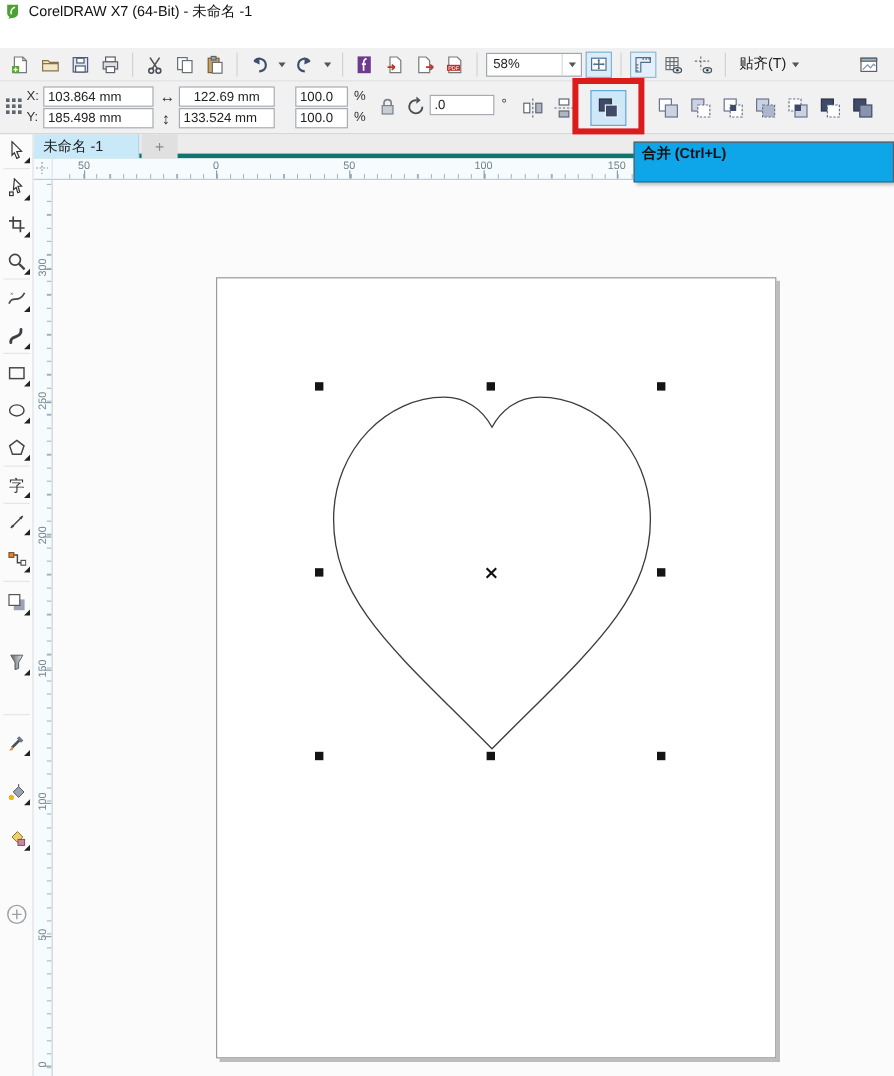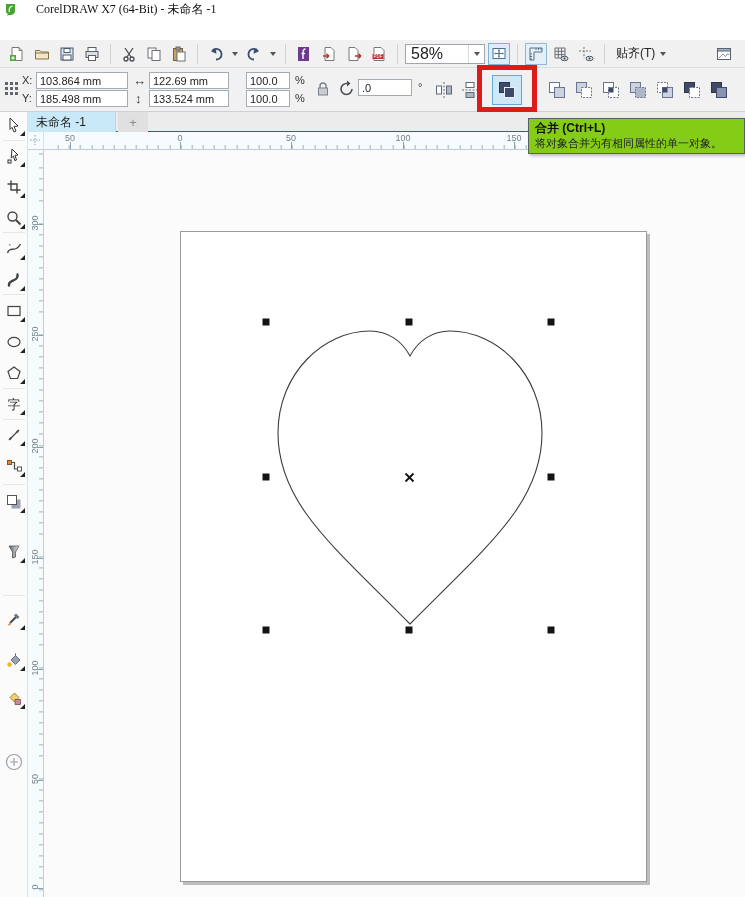--- a/index.html
+++ b/index.html
@@ -2,40 +2,40 @@
 <html><head>
 <meta charset="utf-8">
 <style>
   * { box-sizing: border-box; margin: 0; padding: 0; }
   body { font-family: "Liberation Sans", "DejaVu Sans", sans-serif; background:#fff; }
   .app { position:relative; width:745px; height:897px; background:#fff; overflow:hidden;
          font-size:12px; color:#1a1a1a; }
 
   
   .titlebar { position:absolute; left:0; top:0; width:657px; height:18px;
-              display:flex; align-items:center; gap:19px; padding-left:4px; background:#fff;font-family:Liberation Serif, serif; }
+              display:flex; align-items:center; gap:7px; padding-left:4px; background:#fff; }
   .titlebar .title { font-size:12px; color:#111; }
 
   
   .menubar { position:absolute; left:0; top:18px; width:745px; height:22px;
              background:#f0f0f0; border-bottom:1px solid #e2e2e2;
              display:flex; align-items:center; padding-left:2px; }
   .menu-item { padding:0 10px; font-size:12px; color:#222; line-height:22px; cursor:default; }
 
   
   .toolbar { position:absolute; left:0; top:40px; width:745px; height:28px;
              background:#f1f1f2; border-bottom:1px solid #dcdcdc;
              display:flex; align-items:center; padding:0 6px; gap:3px; }
   .tb-btn { width:22px; height:22px; display:flex; align-items:center; justify-content:center; flex:0 0 auto; }
   .sep-v { width:1px; height:20px; background:#d3d3d3; margin:0 4px; flex:0 0 auto; }
   .dd { width:0; height:0; border-left:3px solid transparent; border-right:3px solid transparent;
         border-top:4px solid #555; margin:0 2px; flex:0 0 auto; }
   .combo { width:80px; height:20px; background:#fff; border:1px solid #9fa6ad;
            display:flex; align-items:center; flex:0 0 auto; }
-  .combo .val { flex:1; font-size:16px; padding-left:5px; color:#222; }
+  .combo .val { flex:1; font-size:11px; padding-left:5px; color:#222; }
   .combo .arr { width:16px; height:100%; display:flex; align-items:center; justify-content:center; border-left:1px solid #d7dbde; }
   .tb-toggle-on { border:1px solid #8fb9d4; background:#e3f0f9; }
   .fullscreen-on { border:1px solid #7fb4d8; background:#dcedfa; }
   .snap { display:flex; align-items:center; gap:3px; padding:0 4px; font-size:12px; color:#222; }
   .opt-right { margin-left:auto; margin-right:4px; }
 
   
   .propbar { position:absolute; left:0; top:68px; width:745px; height:44px;
              background:#f1f1f2; border-bottom:1px solid #d0d0d0; }
   .propbar .abs { position:absolute; }
@@ -44,21 +44,21 @@
   .plbl { position:absolute; font-size:11px; color:#333; }
   .pbtn { position:absolute; width:24px; height:24px; display:flex; align-items:center; justify-content:center; }
   .combine-hl { background:#cfe8f7; border:1px solid #66a8d8; width:30px; height:30px; }
 
   
   .redbox { position:absolute; left:477px; top:65px; width:60px; height:47px;
             border:5px solid #dc1b1b; z-index:45; pointer-events:none; }
 
   
   .tabbar { position:absolute; left:28px; top:112px; width:717px; height:20px;
-            background:#ececec; border-bottom:1px solid #0f766e; display:flex; }
+            background:#ececec; border-bottom:4px solid #0f766e; display:flex; }
   .tab-active { width:88px; height:20px; background:#c9e8f8; font-size:12px; color:#222;
                 display:flex; align-items:center; padding-left:8px; border-right:1px solid #b9d4e4; }
   .tab-new { width:30px; height:20px; background:#e0e0e0; color:#8a8a8a; font-size:13px;
              display:flex; align-items:center; justify-content:center; margin-left:2px; }
 
   
   .ruler-corner { position:absolute; left:28px; top:132px; width:16px; height:18px;
                   background:#f6fbfd; border-right:1px solid #d9e2e7; border-bottom:1px solid #c2ccd2; }
   .hruler { position:absolute; left:44px; top:132px; width:701px; height:18px;
             background:#f6fbfd; border-bottom:1px solid #c2ccd2; overflow:hidden; }
@@ -88,21 +88,21 @@
 
   
   .canvas { position:absolute; left:44px; top:150px; width:701px; height:747px;
             background:#fbfbfb; overflow:hidden; }
   .page { position:absolute; left:136px; top:81px; width:467px; height:651px;
           background:#ffffff; border:1px solid #9a9a9a; box-shadow:3px 3px 0 0 #bdbdbd; }
   .overlay { position:absolute; left:0; top:0; }
 
   
   .tooltip { position:absolute; left:528px; top:118px; width:217px; min-height:34px; z-index:60;
-             background:#84cc16; border:1px solid #5a5f66; box-shadow:2px 2px 3px rgba(0,0,0,.25);
+             background:#0ea5e9; border:1px solid #5a5f66; box-shadow:2px 2px 3px rgba(0,0,0,.25);
              padding:2px 6px 3px 6px; }
   .tooltip .tt-title { font-size:12px; font-weight:bold; color:#111; line-height:15px; }
   .tooltip .tt-desc { font-size:11px; color:#222; line-height:14px; }
 
   .glyph { font-size:13px; color:#333; line-height:1; }
 </style>
 </head>
 <body>
 
 <div class="app">
@@ -270,21 +270,21 @@
           <rect x="6" y="11" width="3" height="3"></rect>
           <rect x="11" y="11" width="3" height="3"></rect>
       </g>
     </svg>
     <span class="plbl" style="left:22px; top:6px;">X:</span>
     <input class="fld" style="left: 36px; top: 4px;" value="103.864 mm">
     <span class="plbl" style="left:22px; top:24px;">Y:</span>
     <input class="fld" style="left: 36px; top: 22px;" value="185.498 mm">
 
     <span class="plbl glyph" style="left:133px; top:6px;">↔</span>
-    <input class="fld" style="left: 149px; top: 4px; width: 80px;" value="122.69 mm">
+    <input class="fld" style="left: 149px; top: 4px; width: 80px; text-align: center;" value="122.69 mm">
     <span class="plbl glyph" style="left:135px; top:24px;">↕</span>
     <input class="fld" style="left: 149px; top: 22px; width: 80px;" value="133.524 mm">
 
     <input class="fld" style="left: 246px; top: 4px; width: 44px;" value="100.0">
     <span class="plbl" style="left:295px; top:6px;">%</span>
     <input class="fld" style="left: 246px; top: 22px; width: 44px;" value="100.0">
     <span class="plbl" style="left:295px; top:24px;">%</span>
 
     <svg class="abs" style="left:316px; top:13px;" width="14" height="16">
       <path d="M4 7 V5 C4 2.8 5.3 2 7 2 C8.7 2 10 2.8 10 5 V7" fill="none" stroke="#7a818a" stroke-width="1.4"></path>
@@ -545,16 +545,15 @@
         <rect x="262.5" y="626.5" width="7" height="7"></rect>
         <rect x="405.5" y="626.5" width="7" height="7"></rect>
         <rect x="547.5" y="626.5" width="7" height="7"></rect>
       </g>
       <path d="M405.5 473.5 L413.5 481.5 M413.5 473.5 L405.5 481.5" stroke="#111" stroke-width="1.8"></path>
     </svg>
   </div>
 
   <div class="tooltip">
     <div class="tt-title">合并 (Ctrl+L)</div>
-    <div class="tt-desc">将对象合并为有相同属性的单一对象。</div>
   </div>
 
 </div>
 
 </body></html>

